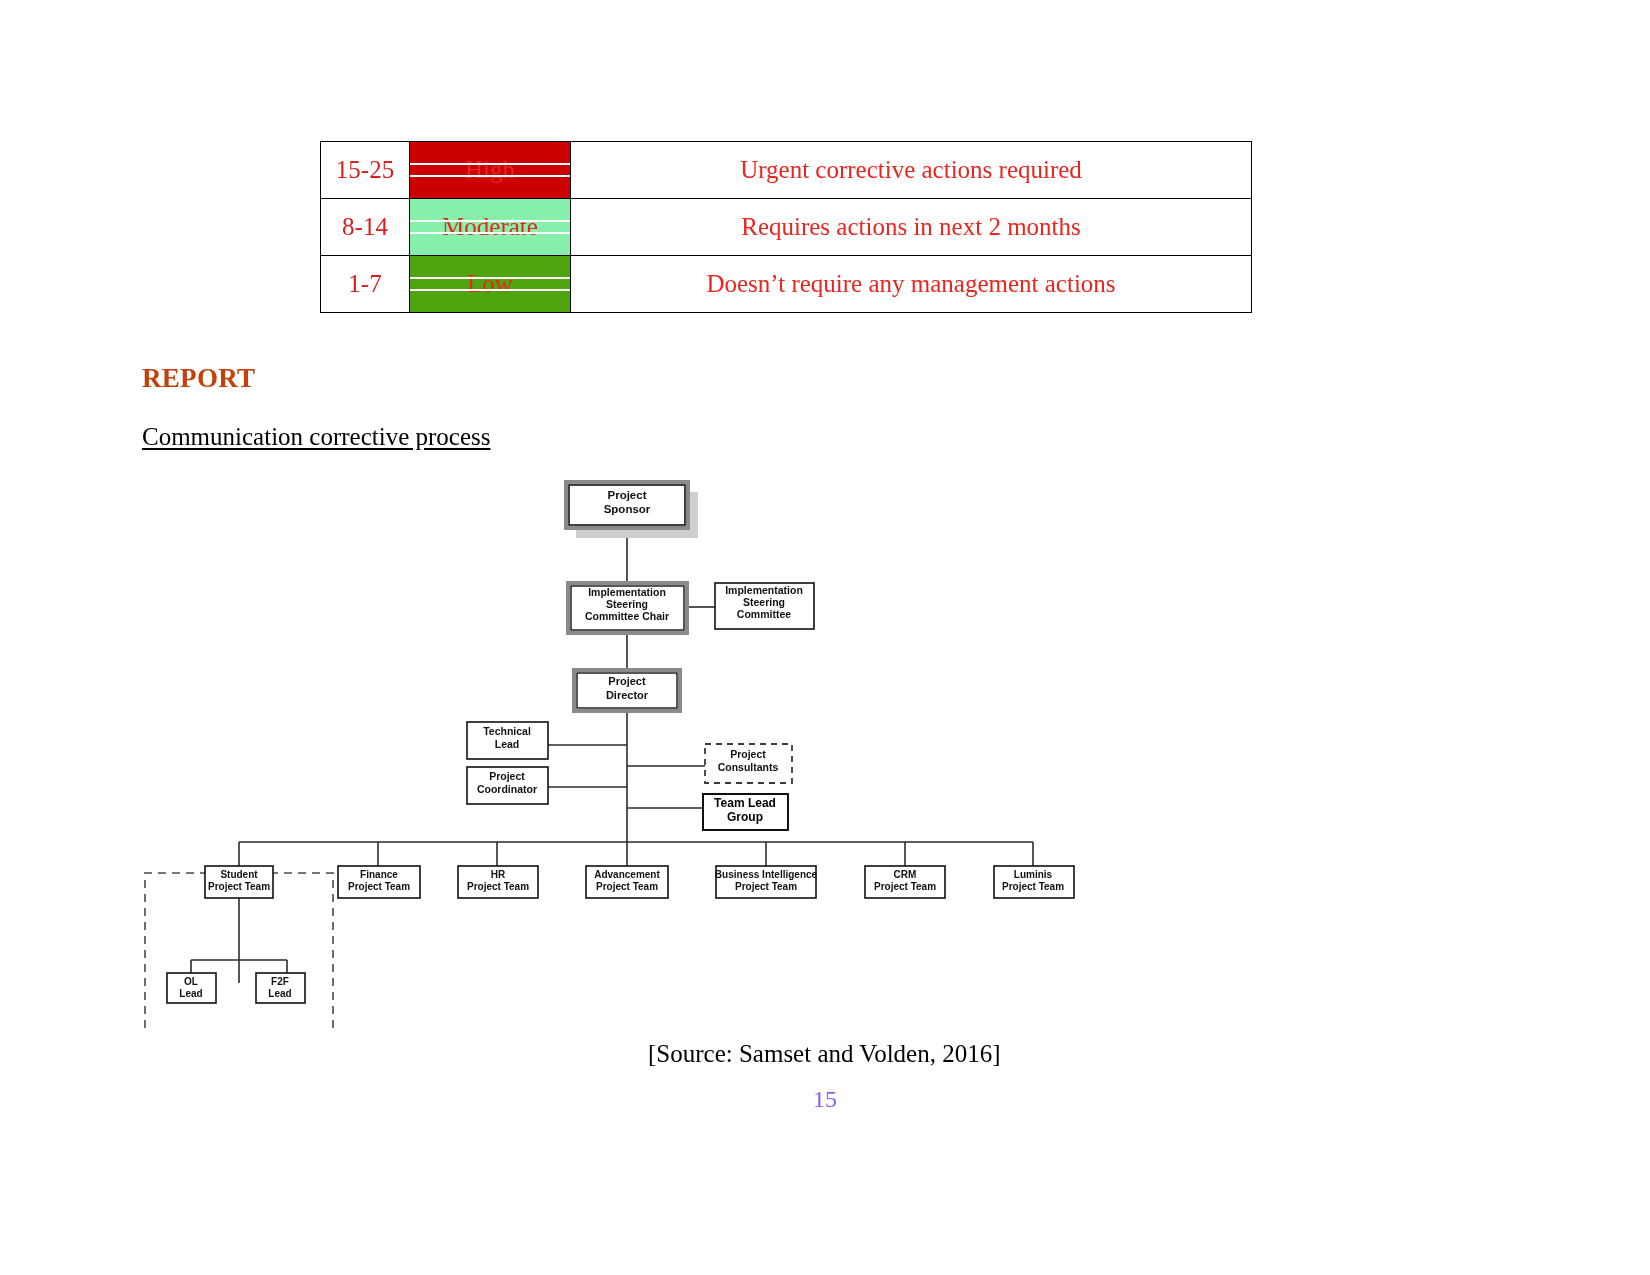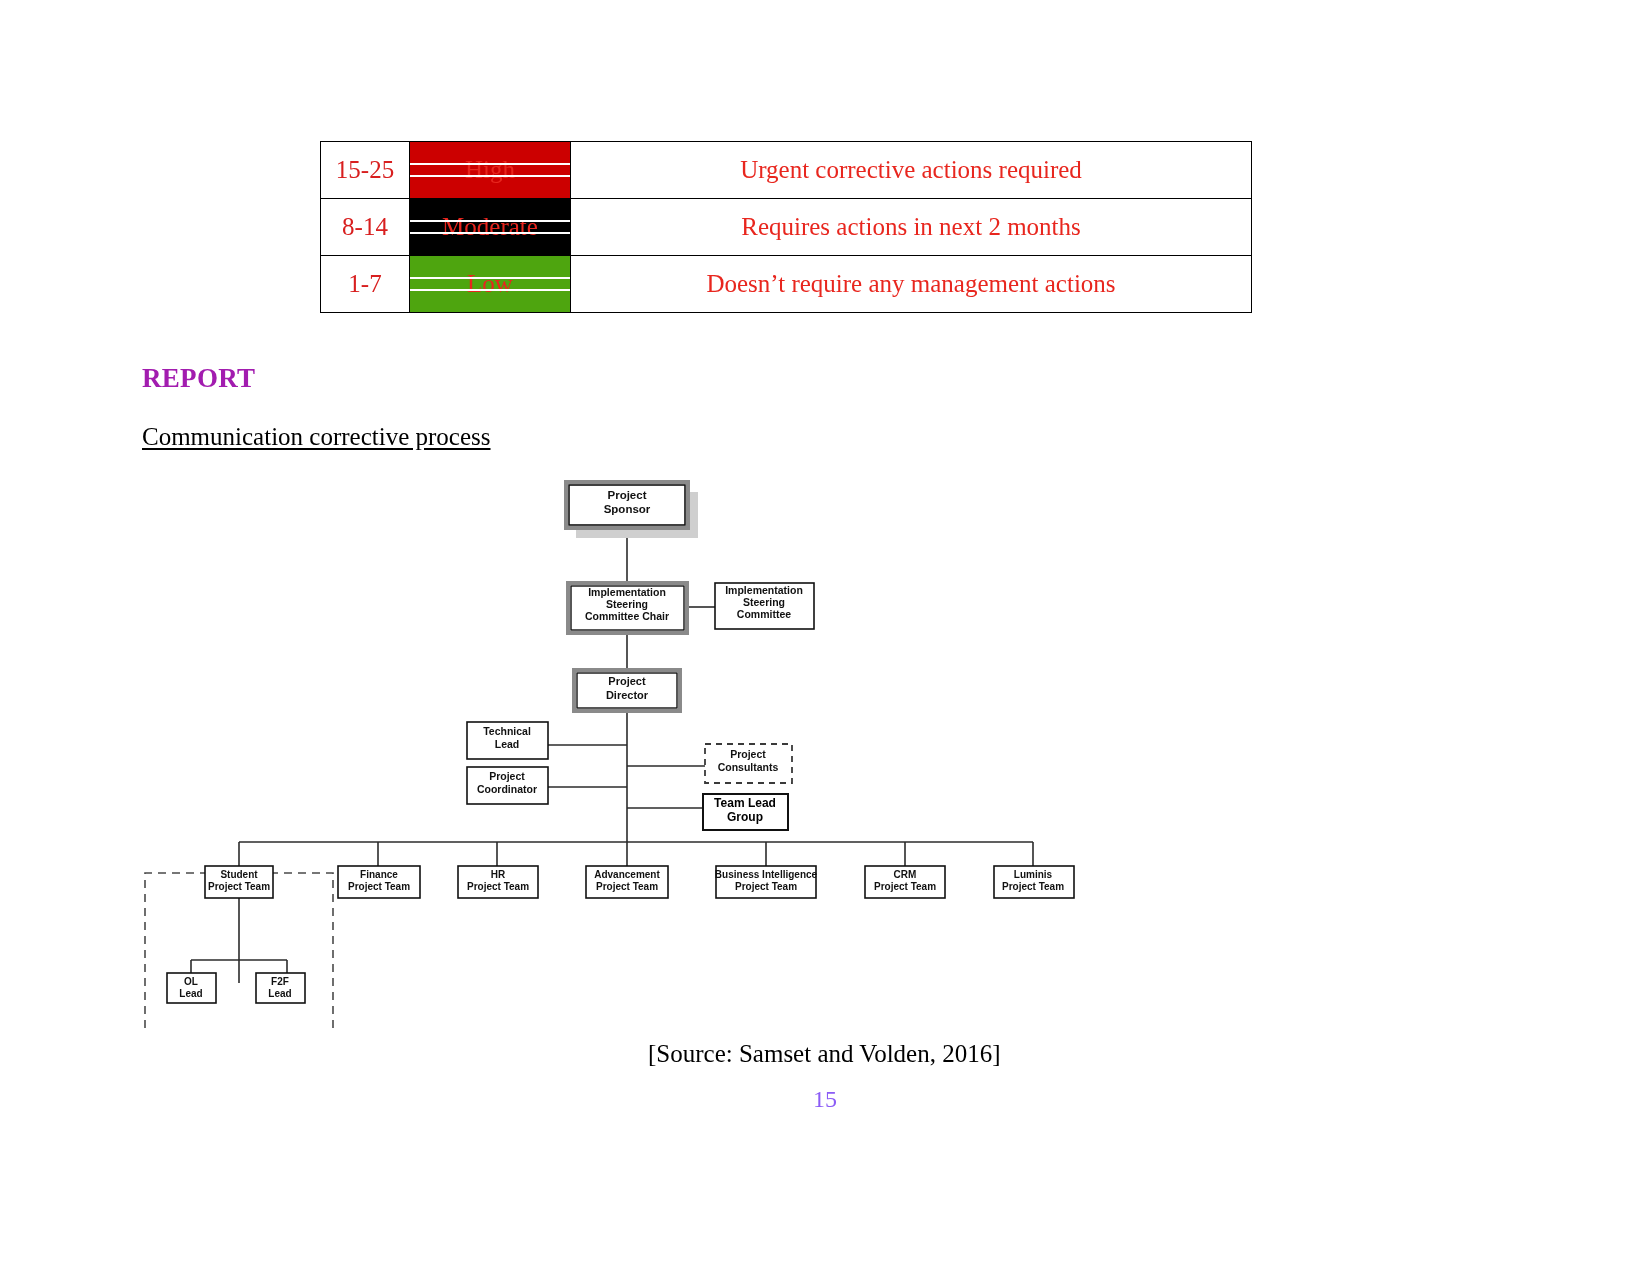--- a/index.html
+++ b/index.html
@@ -72,36 +72,36 @@
   .wline.top { top: 7px; }
   .wline.bot { bottom: 7px; }
 
   .cell-desc {
     text-align: center;
     color: #e8261e;
     font-size: 25px;
   }
 
   .bg-high { background: #cc0000; }
-  .bg-mod  { background: #000000; }
+  .bg-mod  { background: #86efac; }
   .bg-low  { background: #4ea50f; }
 
   
   .lbl-high { color: #e8261e; }
   .lbl-mod  { color: #e8261e; }
   .lbl-low  { color: #e8261e; }
 
   
   .report-heading {
     position: absolute;
     left: 142px;
     top: 363px;
     font-size: 27px;
     font-weight: bold;
-    color: #a21caf;
+    color: #c2410c;
     letter-spacing: 0.3px;
   }
   .sub-heading {
     position: absolute;
     left: 142px;
     top: 423px;
     font-size: 25px;
     color: #000;
     text-decoration: underline;
     text-underline-offset: 3px;

